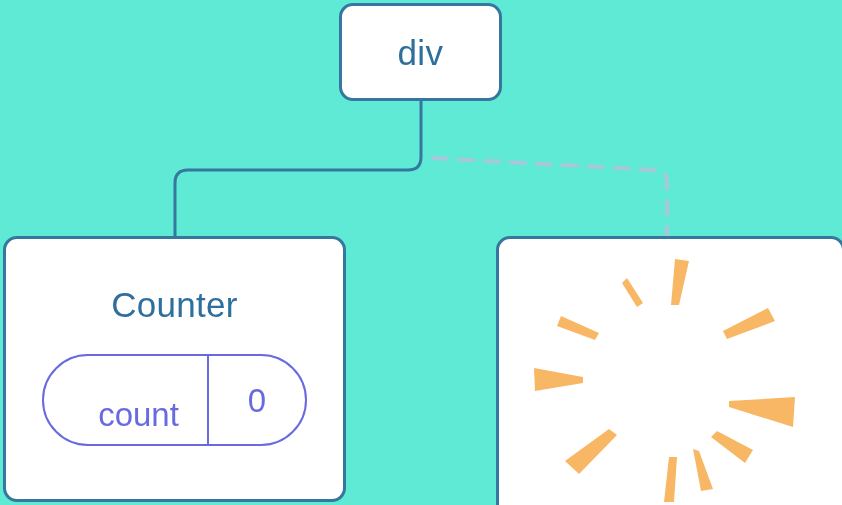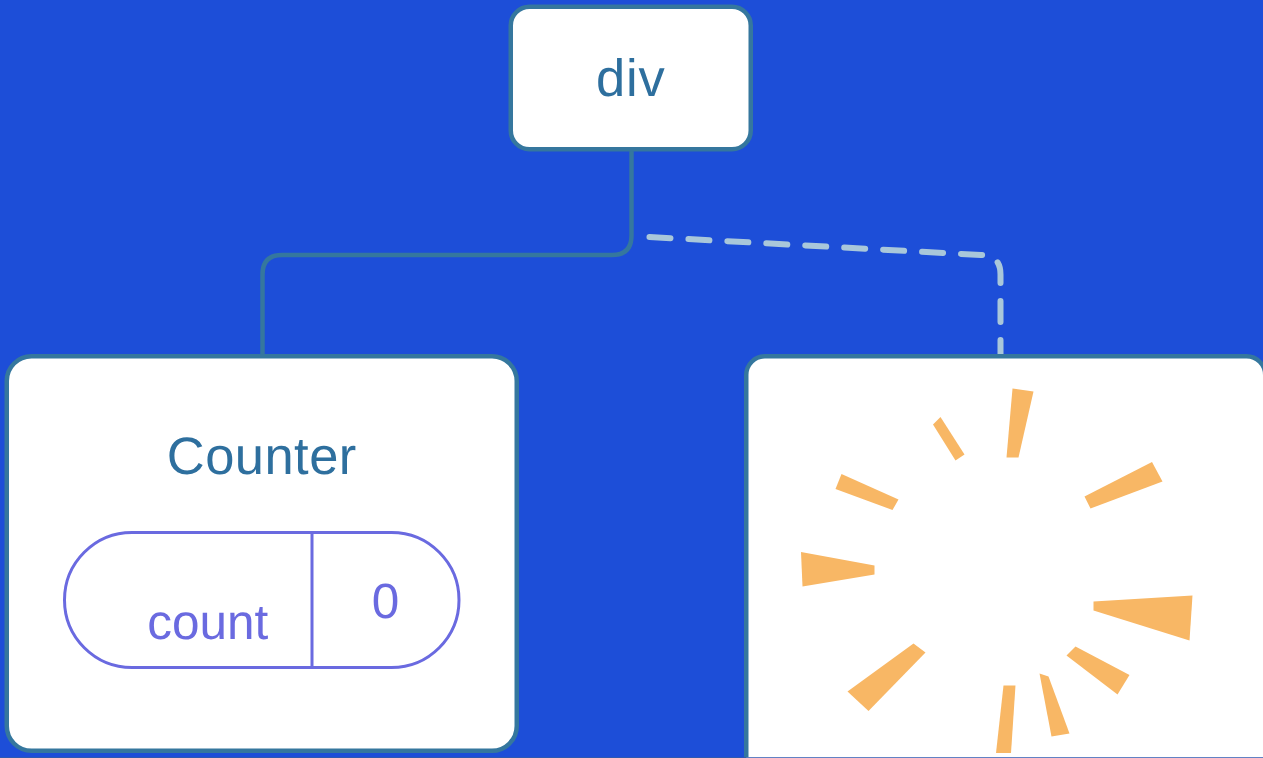--- a/index.html
+++ b/index.html
@@ -10,21 +10,21 @@
     width: 842px;
     height: 505px;
     overflow: hidden;
     font-family: "Liberation Sans", sans-serif;
     background: #4d6b73;
   }
   #stage {
     position: relative;
     width: 842px;
     height: 505px;
-    background: #1d4ed8;
+    background: #5eead4;
     overflow: hidden;
   }
 
   
   #connectors {
     position: absolute;
     left: 0;
     top: 0;
     width: 842px;
     height: 505px;
@@ -60,21 +60,20 @@
   #node-counter {
     left: 3px;
     top: 236px;
     width: 343px;
     height: 266px;
     display: flex;
     flex-direction: column;
     align-items: center;
     justify-content: flex-start;
     padding-top: 48px;
-    border-radius: 18px;
   }
   .node-component-label {
     color: #2e6f9e;
     font-size: 35px;
     line-height: 1;
     letter-spacing: 0.3px;
   }
 
   
   .state-pill {

